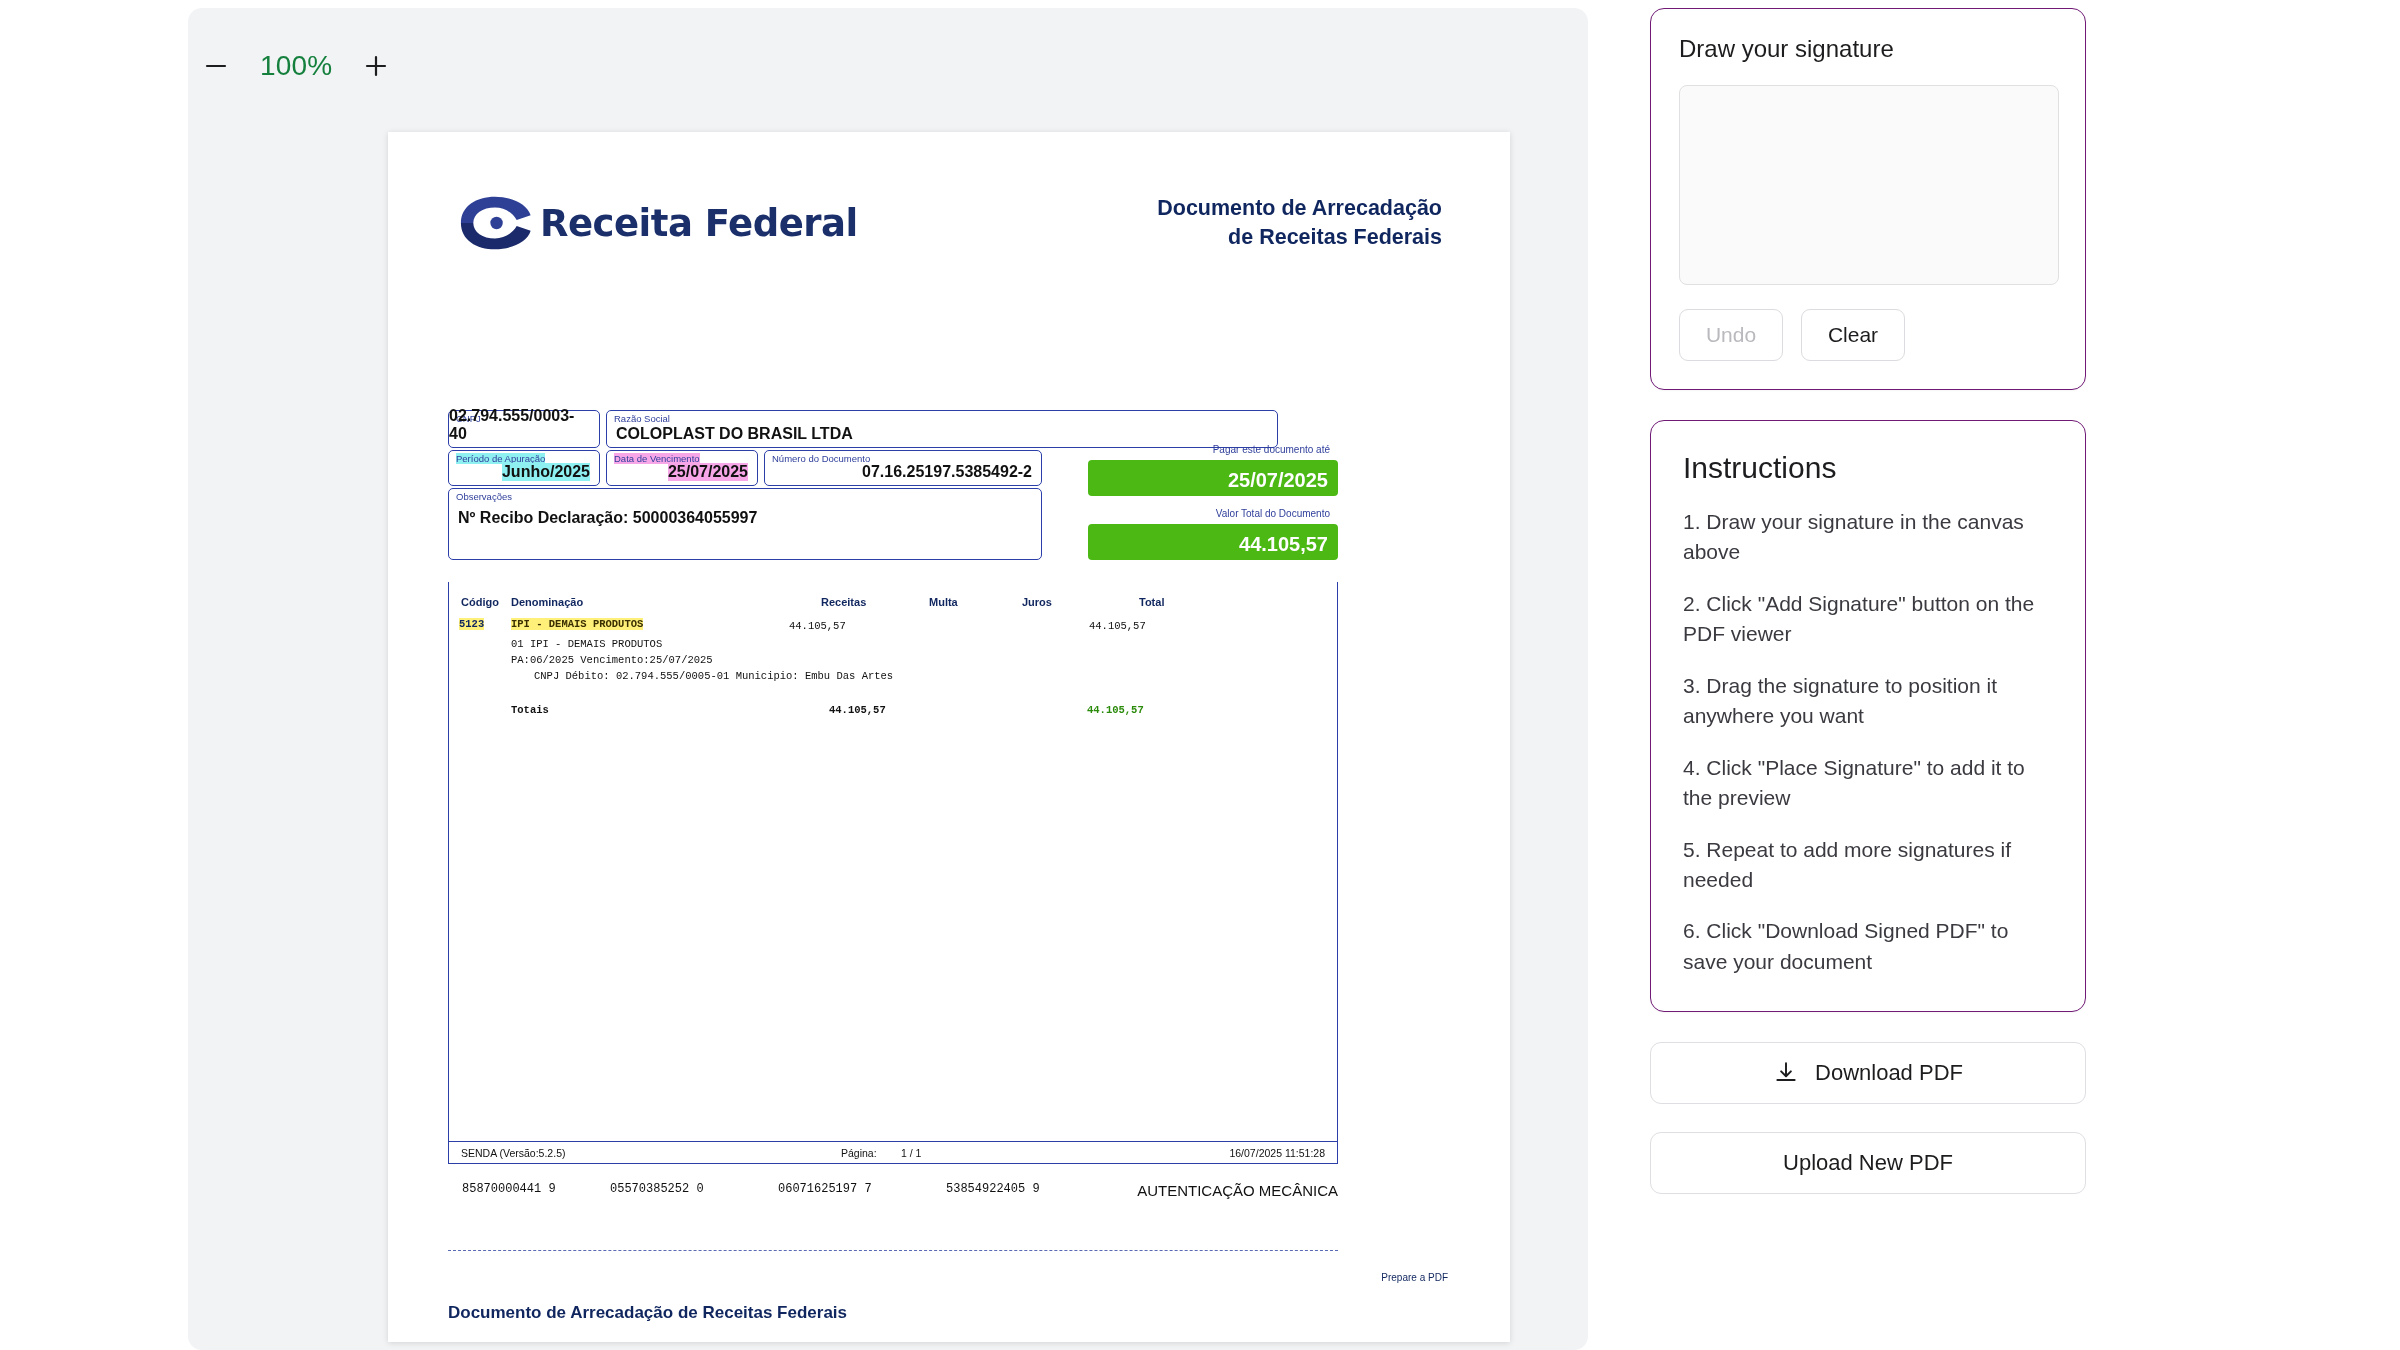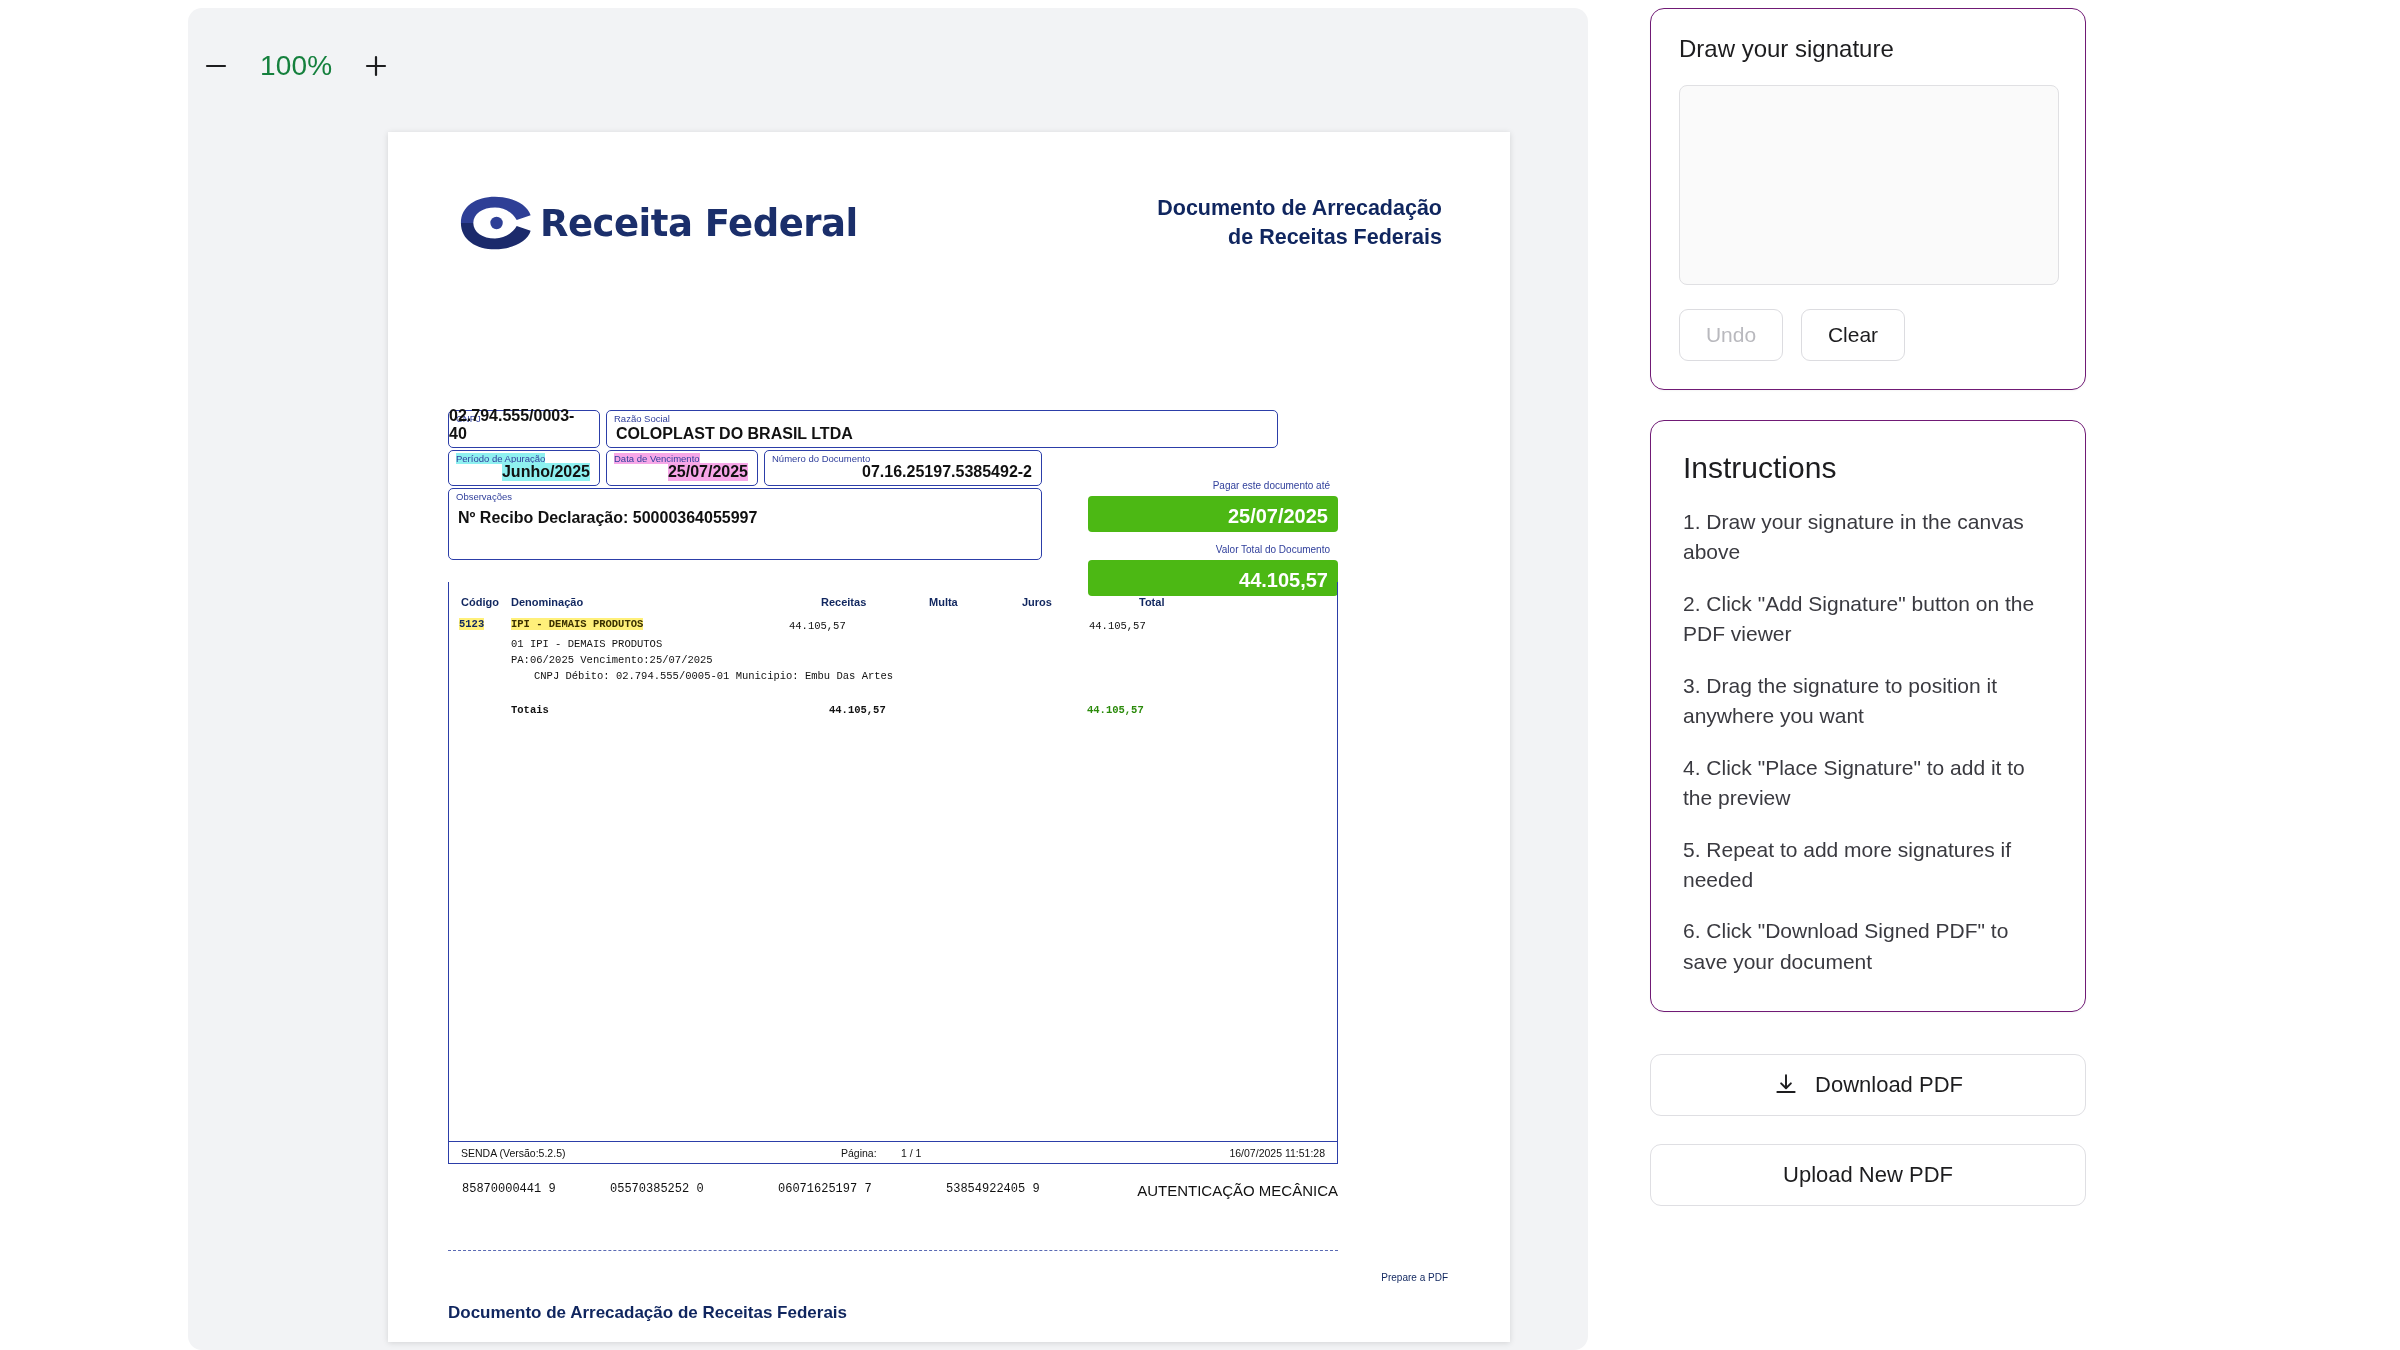--- a/index.html
+++ b/index.html
@@ -106,21 +106,20 @@
     font-family: "Liberation Sans", sans-serif;
   }
   .field-value.left { left: 9px; right: auto; }
   .hl-cyan   { background: #8ef0f0; }
   .hl-pink   { background: #f7a7e8; }
 
   .green-box {
     position: absolute;
     background: #4cb814;
     border-radius: 4px;
-    margin-top: 36px;
   }
   .green-label {
     position: absolute; right: 8px; top: -16px;
     font-size: 10px; color: #31409c;
   }
   .green-value {
     position: absolute; right: 10px; bottom: 4px;
     font-size: 20px; font-weight: 700; color: #ffffff;
   }
 
@@ -253,21 +252,21 @@
   }
   .instr-item {
     font-size: 21px;
     line-height: 1.45;
     color: #3a3a40;
     margin-bottom: 21px;
   }
   .instr-item:last-child { margin-bottom: 0; }
 
   .btn-wide {
-    margin-top: 42px;
+    margin-top: 30px;
     width: 436px;
     height: 62px;
     border: 1px solid #dfdfe3;
     border-radius: 11px;
     background: #fff;
     font-size: 22px;
     color: #1d1d1f;
     display: flex; align-items: center; justify-content: center;
     gap: 16px;
     cursor: pointer;

